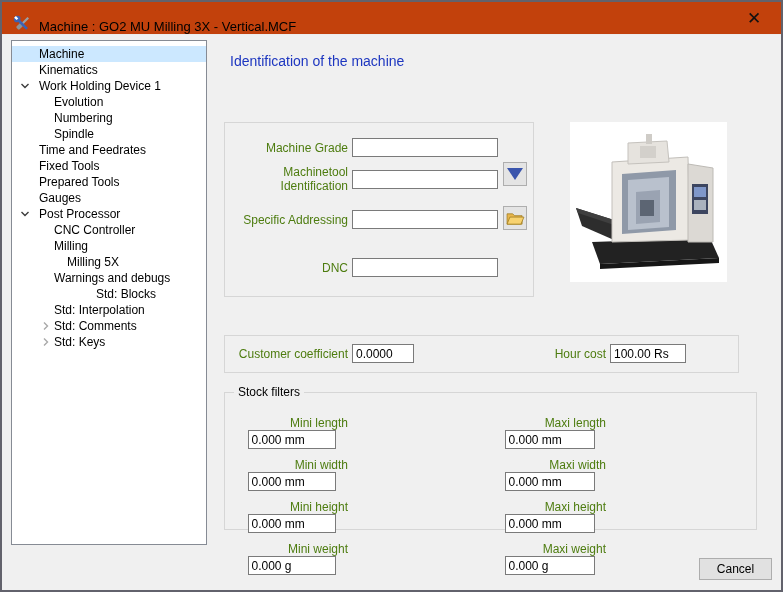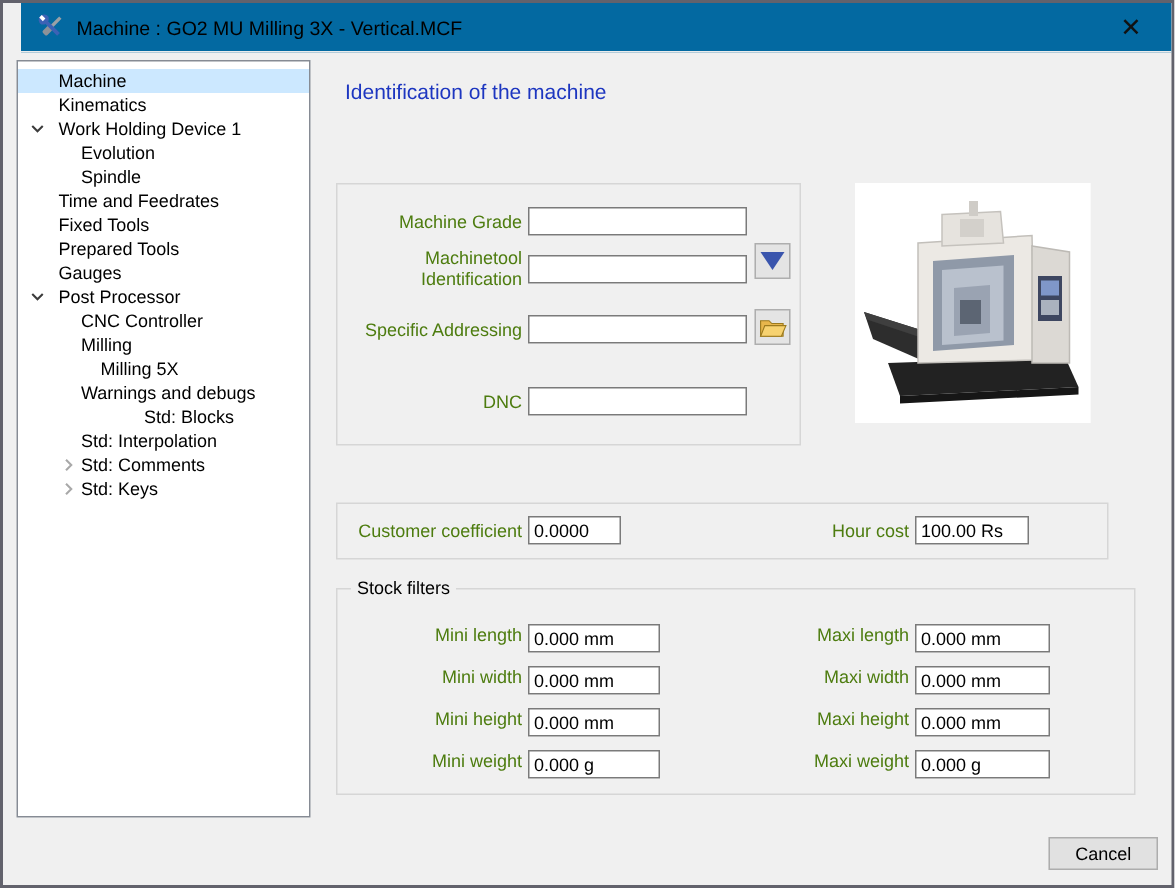--- a/index.html
+++ b/index.html
@@ -4,23 +4,23 @@
 <style>
   * { box-sizing: border-box; margin: 0; padding: 0; }
   html,body { width: 783px; height: 592px; }
   body { font-family: "Liberation Sans", sans-serif; font-size: 12px; color: #1a1a1a; }
   .dialog {
     position: relative; width: 783px; height: 592px;
     background: #f0f0f0; border: 2px solid #62626c; overflow: hidden;
   }
   
   .titlebar {
-    position: absolute; left: 12px; top: 0; right: 0; height: 33px;
-    background: #0369a1; border-bottom: 1px solid #ececec;
-    display: flex; align-items: center;
+    position: absolute; left: 0; top: 0; right: 0; height: 33px;
+    background: #c2410c; border-bottom: 1px solid #ececec;
+    display: flex; align-items: flex-end;
   }
   .titlebar .app-icon { width: 20px; height: 20px; margin-left: 10px; flex: 0 0 auto; }
   .titlebar .title-text { margin-left: 7px; font-size: 13px; color: #000; }
   .close-btn {
     position: absolute; right: 14px; top: 5px; width: 26px; height: 24px;
     background: transparent; border: none; font-size: 17px; line-height: 24px;
     text-align: center; color: #111; cursor: pointer; font-family: "Liberation Sans", sans-serif;
   }
   
   .tree-panel {
@@ -52,21 +52,21 @@
     position: absolute; width: 24px; height: 24px; background: #e4e4e4;
     border: 1px solid #aeaeae; display: flex; align-items: center; justify-content: center;
     cursor: pointer; padding: 0;
   }
   .tri-down {
     width: 0; height: 0; border-left: 8px solid transparent; border-right: 8px solid transparent;
     border-top: 12px solid #3a55ad;
   }
   
   .col-rows { position: absolute; display: flex; flex-direction: column; gap: 9px; }
-  .sf-row { display: flex; align-items: flex-start; }
+  .sf-row { display: flex; align-items: center; flex-direction: column; }
   
   .machine-photo { position: absolute; left: 568px; top: 120px; width: 157px; height: 160px; background: #fff; }
   
   .btn {
     position: absolute; height: 22px; background: #e1e1e1; border: 1px solid #adadad;
     font-size: 12px; font-family: "Liberation Sans", sans-serif; color: #000; cursor: pointer;
   }
   #ok-btn { left: 610px; top: 556px; width: 74px; margin-top: 32px; }
   #cancel-btn { left: 697px; top: 556px; width: 73px; }
 </style>
@@ -108,20 +108,24 @@
         <span class="chev" style="width: 19px;">
           <svg width="10" height="10" viewBox="0 0 10 10">
             <polyline points="1.5,3 5,6.5 8.5,3" fill="none" stroke="#3c3c3c" stroke-width="1.4"></polyline>
           </svg>
         </span>
         <span class="tree-label">Work Holding Device 1</span>
       </div>
       <div class="tree-row" style="padding-left: 29px;">
         <span class="chev" style="width: 13px;"></span>
         <span class="tree-label">Evolution</span>
+      </div>
+      <div class="tree-row" style="padding-left: 29px;">
+        <span class="chev" style="width: 13px;"></span>
+        <span class="tree-label">Numbering</span>
       </div>
       <div class="tree-row" style="padding-left: 29px;">
         <span class="chev" style="width: 13px;"></span>
         <span class="tree-label">Spindle</span>
       </div>
       <div class="tree-row" style="padding-left: 8px;">
         <span class="chev" style="width: 19px;"></span>
         <span class="tree-label">Time and Feedrates</span>
       </div>
       <div class="tree-row" style="padding-left: 8px;">

